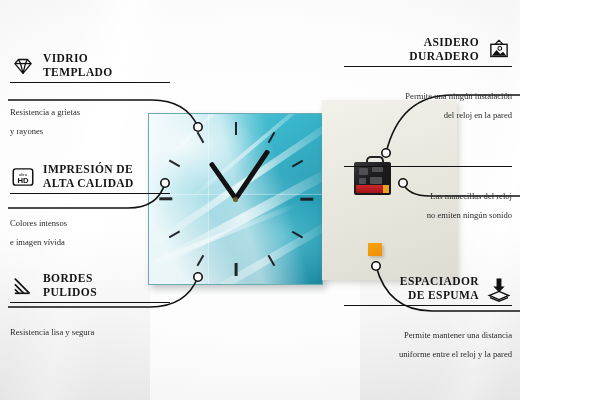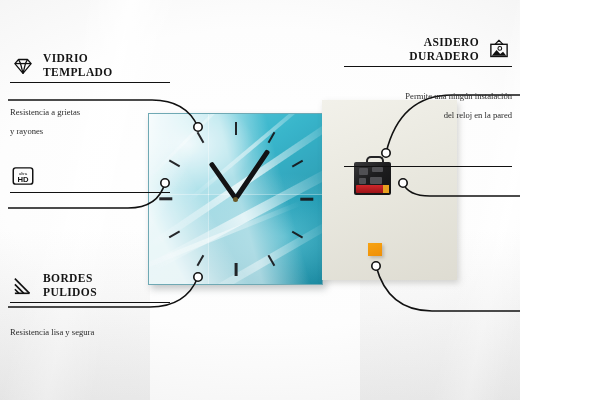--- a/index.html
+++ b/index.html
@@ -350,22 +350,26 @@
 
   <div class="feature left" style="top:163px;">
     <div class="feat-head">
       <span class="icon">
         <svg viewBox="0 0 32 32">
           <rect x="4" y="6" width="24" height="20" rx="3" fill="none" stroke="currentColor" stroke-width="1.8"></rect>
           <text x="16" y="14.2" font-family="Liberation Sans, sans-serif" font-size="5.4" text-anchor="middle" fill="currentColor">ultra</text>
           <text x="16" y="23" font-family="Liberation Sans, sans-serif" font-size="9.5" font-weight="bold" text-anchor="middle" fill="currentColor">HD</text>
         </svg>
       </span>
-    </div>
-    <div class="feat-rule"></div>
+      <div class="feat-title">IMPRESIÓN DE
+ALTA CALIDAD</div>
+    </div>
+    <div class="feat-rule"></div>
+    <div class="feat-desc">Colores intensos
+e imagen vívida</div>
   </div>
 
   <div class="feature left" style="top:272px;">
     <div class="feat-head">
       <span class="icon">
         <svg viewBox="0 0 32 32">
             <g stroke="currentColor" stroke-width="2" stroke-linecap="butt">
           <path d="M6 7 L24 25"></path>
               <path d="M6 14 L17 25"></path>
               <path d="M6 20 L11 25"></path>
@@ -393,16 +397,34 @@
       <div class="feat-title">ASIDERO
 DURADERO</div>
     </div>
     <div class="feat-rule"></div>
     <div class="feat-desc">Permite una ningún instalación
 del reloj en la pared</div>
   </div>
 
   <div class="feature right" style="top:163px;">
     <div class="feat-rule"></div>
-  </div>
-
+    <div class="feat-desc">Las manecillas del reloj
+no emiten ningún sonido</div>
+  </div>
+
+  <div class="feature right" style="top:275px;">
+    <div class="feat-head">
+      <span class="icon">
+        <svg viewBox="0 0 32 32">
+          <path d="M13 3 H19 V13 H23 L16 20 L9 13 H13 Z" fill="currentColor"></path>
+          <path d="M16 19 L28 24 L16 29 L4 24 Z" fill="none" stroke="currentColor" stroke-width="1.7"></path>
+          <path d="M5 26.5 L16 31 L27 26.5" fill="none" stroke="currentColor" stroke-width="1.7"></path>
+        </svg>
+      </span>
+      <div class="feat-title">ESPACIADOR
+DE ESPUMA</div>
+    </div>
+    <div class="feat-rule"></div>
+    <div class="feat-desc">Permite mantener una distancia
+uniforme entre el reloj y la pared</div>
+  </div>
 
 </div>
 
 </body></html>

